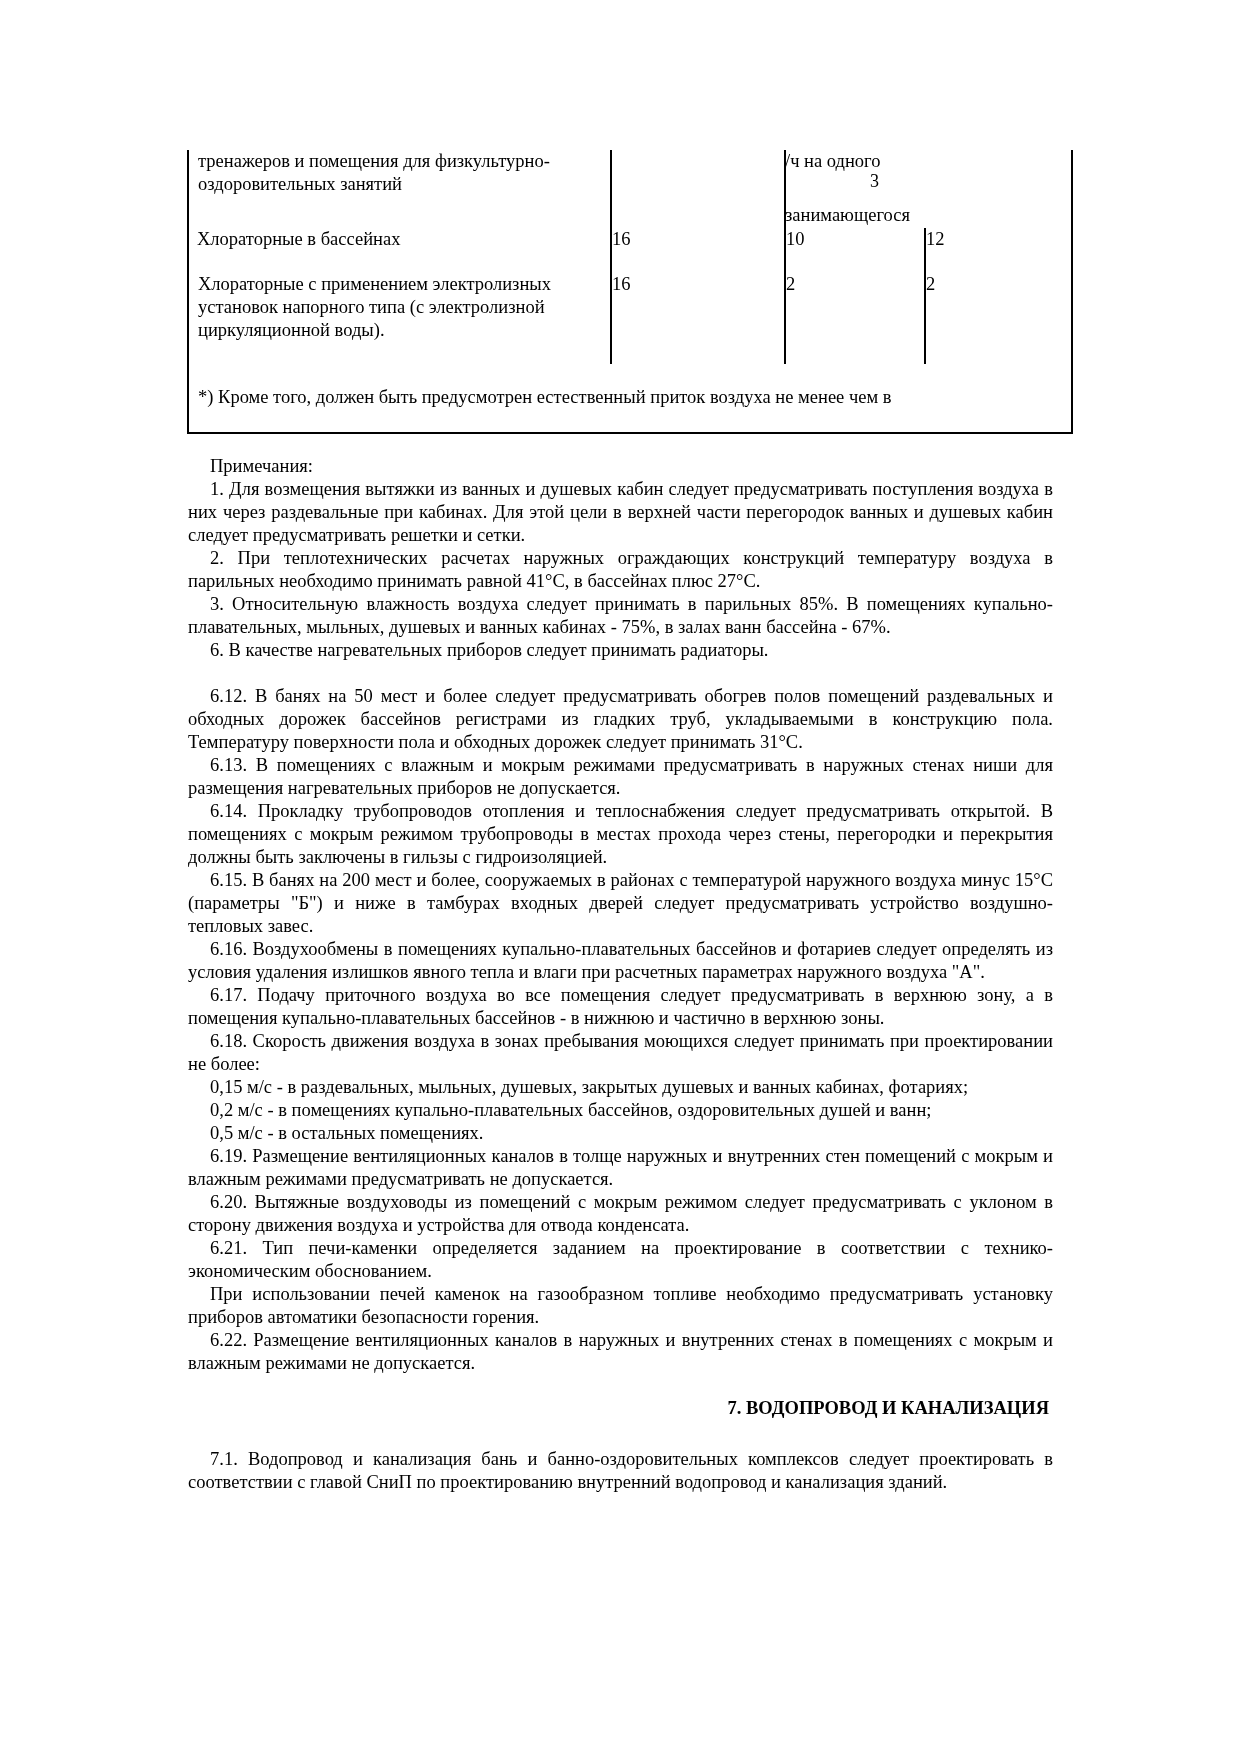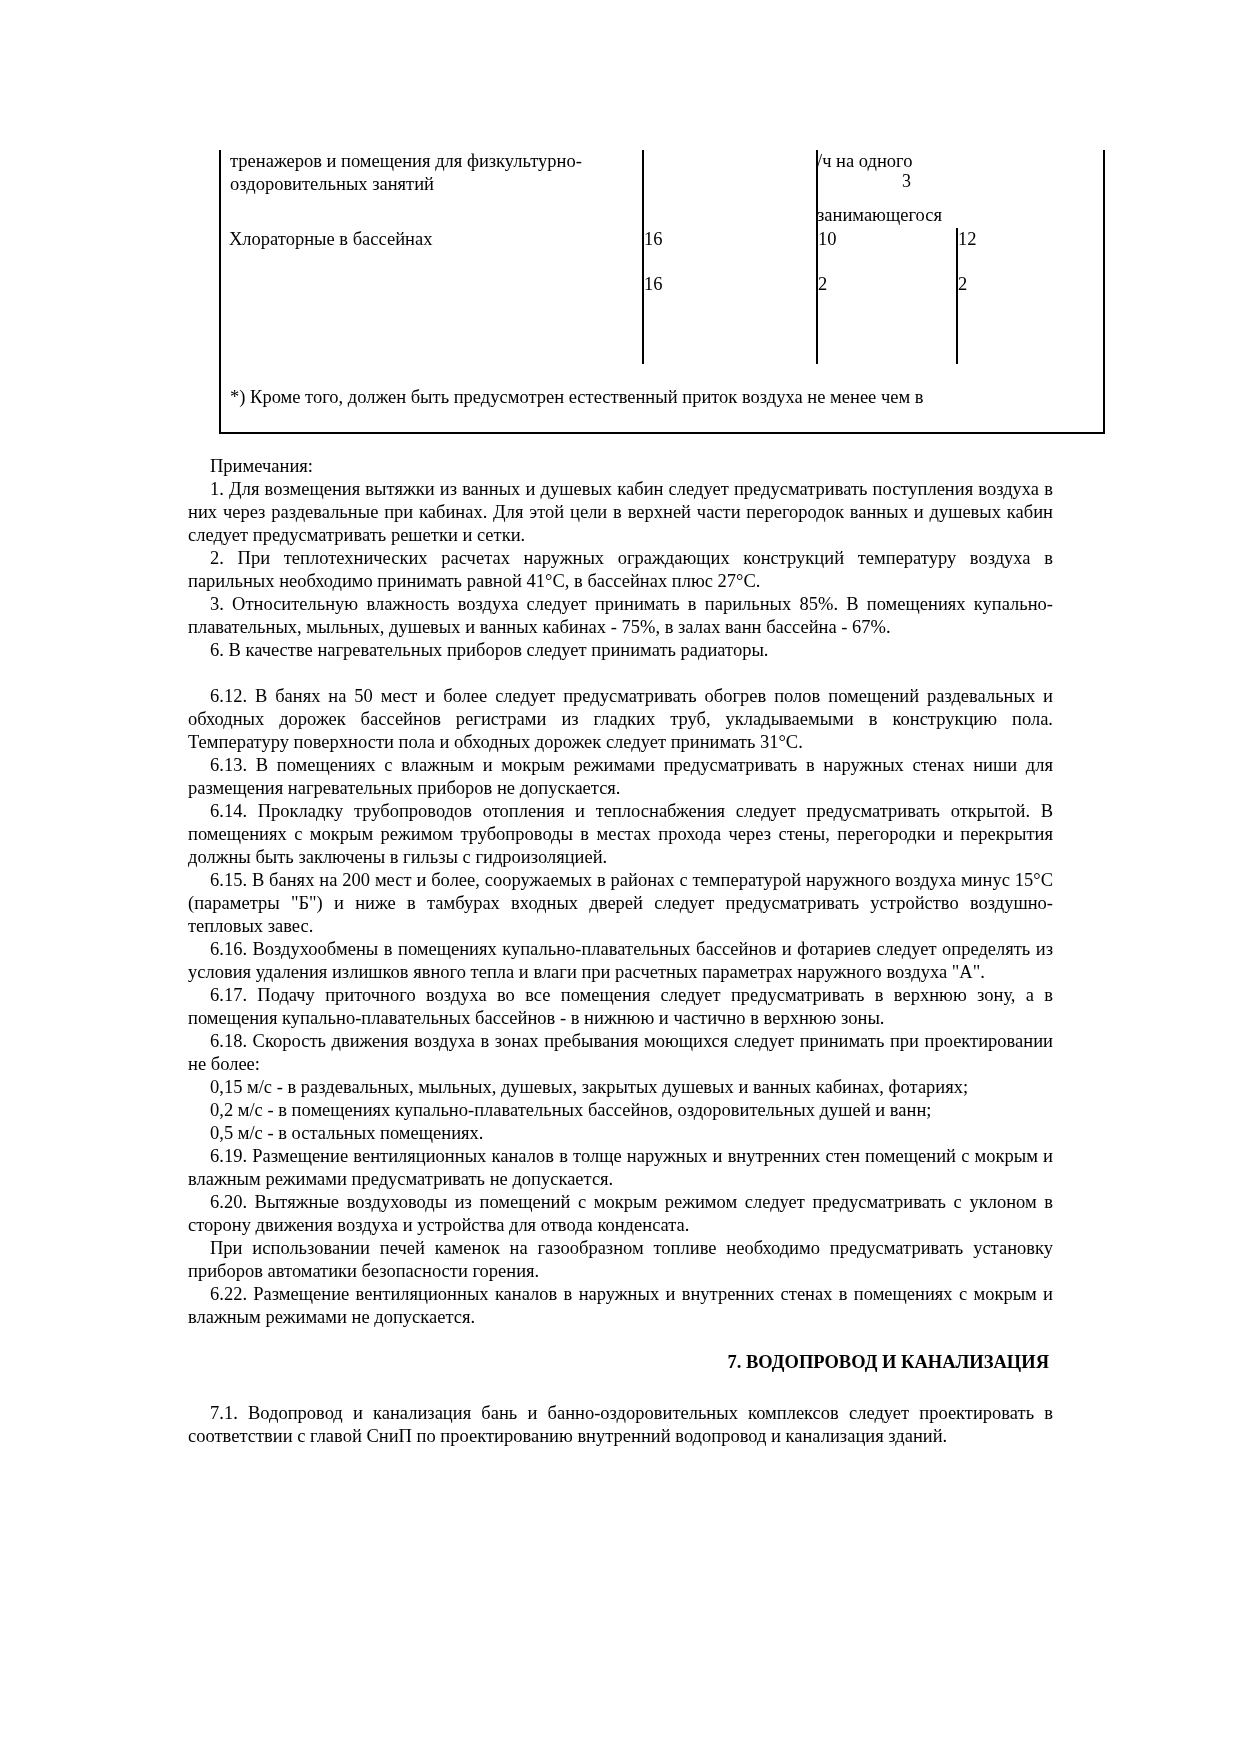--- a/index.html
+++ b/index.html
@@ -4,21 +4,21 @@
 <style>
   html, body { margin: 0; padding: 0; background: #ffffff; }
   body {
     width: 1240px; height: 1755px; position: relative; overflow: hidden;
     font-family: "Liberation Serif", "DejaVu Serif", serif;
     color: #000; font-size: 18.5px;
   }
   .page { position: absolute; left: 0; top: 0; width: 1240px; height: 1755px; }
 
   
-  .tbl { position: absolute; left: 187px; top: 150px; width: 764px; height: 284px; margin-left: 32px; }
+  .tbl { position: absolute; left: 187px; top: 150px; width: 764px; height: 284px; }
   .vline { position: absolute; background: #000; }
   .cell { position: absolute; line-height: 23px; }
   .cell.center { text-align: left; }
   .sup3 { position: absolute; font-size: 18px; }
 
   
   .body-text { position: absolute; left: 188px; width: 865px; top: 455px; }
   .p {
     margin: 0; line-height: 23px; text-align: justify; text-indent: 22px;
     text-align-last: left;
@@ -54,20 +54,25 @@
     <div class="sup3" style="left:683px;top:21px;">3</div>
     <div class="cell center" style="left:598px;top:54px;width:288px;">
       <span>занимающегося</span>
     </div>
 
     <div class="cell" style="left:10px;top:78px;width:405px;">Хлораторные в бассейнах</div>
     <div class="cell center" style="left:425px;top:78px;width:172px;">16</div>
     <div class="cell center" style="left:599px;top:78px;width:138px;">10</div>
     <div class="cell center" style="left:739px;top:78px;width:145px;">12</div>
 
+    <div class="cell" style="left:11px;top:123px;width:405px;">
+      <div>Хлораторные с применением электролизных</div>
+      <div>установок напорного типа (с электролизной</div>
+      <div>циркуляционной воды).</div>
+    </div>
     <div class="cell center" style="left:425px;top:123px;width:172px;">16</div>
     <div class="cell center" style="left:599px;top:123px;width:138px;">2</div>
     <div class="cell center" style="left:739px;top:123px;width:145px;">2</div>
 
     <div class="cell" style="left:11px;top:236px;width:860px;">
       <div>*) Кроме того, должен быть предусмотрен естественный приток воздуха не менее чем в</div>
     </div>
   </div>
 
   <div class="body-text">
@@ -84,20 +89,21 @@
     <p class="p">6.14. Прокладку трубопроводов отопления и теплоснабжения следует предусматривать открытой. В помещениях с мокрым режимом трубопроводы в местах прохода через стены, перегородки и перекрытия должны быть заключены в гильзы с гидроизоляцией.</p>
     <p class="p">6.15. В банях на 200 мест и более, сооружаемых в районах с температурой наружного воздуха минус 15°С (параметры "Б") и ниже в тамбурах входных дверей следует предусматривать устройство воздушно-тепловых завес.</p>
     <p class="p">6.16. Воздухообмены в помещениях купально-плавательных бассейнов и фотариев следует определять из условия удаления излишков явного тепла и влаги при расчетных параметрах наружного воздуха "А".</p>
     <p class="p">6.17. Подачу приточного воздуха во все помещения следует предусматривать в верхнюю зону, а в помещения купально-плавательных бассейнов - в нижнюю и частично в верхнюю зоны.</p>
     <p class="p">6.18. Скорость движения воздуха в зонах пребывания моющихся следует принимать при проектировании не более:</p>
     <p class="p">0,15 м/с - в раздевальных, мыльных, душевых, закрытых душевых и ванных кабинах, фотариях;</p>
     <p class="p">0,2 м/с - в помещениях купально-плавательных бассейнов, оздоровительных душей и ванн;</p>
     <p class="p">0,5 м/с - в остальных помещениях.</p>
     <p class="p">6.19. Размещение вентиляционных каналов в толще наружных и внутренних стен помещений с мокрым и влажным режимами предусматривать не допускается.</p>
     <p class="p">6.20. Вытяжные воздуховоды из помещений с мокрым режимом следует предусматривать с уклоном в сторону движения воздуха и устройства для отвода конденсата.</p>
+    <p class="p">6.21. Тип печи-каменки определяется заданием на проектирование в соответствии с технико-экономическим обоснованием.</p>
     <p class="p">При использовании печей каменок на газообразном топливе необходимо предусматривать установку приборов автоматики безопасности горения.</p>
     <p class="p">6.22. Размещение вентиляционных каналов в наружных и внутренних стенах в помещениях с мокрым и влажным режимами не допускается.</p>
 
     <div class="gap" style="height:18px;"></div>
     <p class="heading">7. ВОДОПРОВОД И КАНАЛИЗАЦИЯ</p>
     <div class="gap" style="height:24px;"></div>
 
     <p class="p">7.1. Водопровод и канализация бань и банно-оздоровительных комплексов следует проектировать в соответствии с главой СниП по проектированию внутренний водопровод и канализация зданий.</p>
   </div>
 </div>

